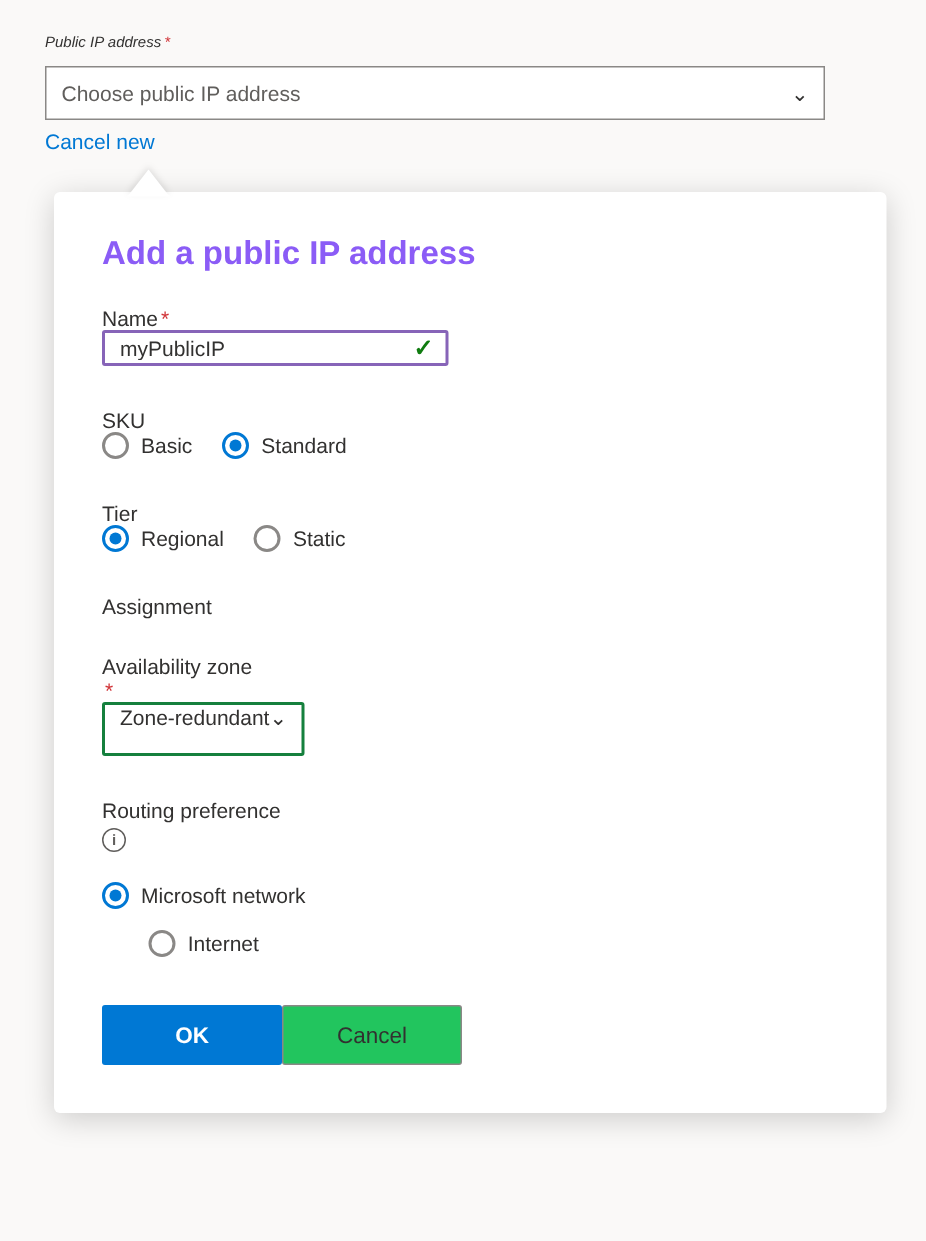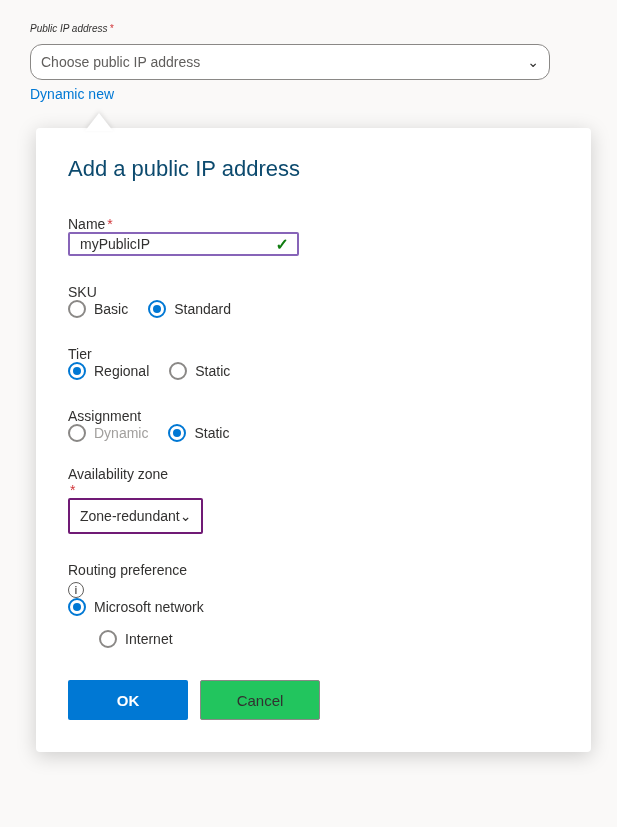--- a/index.html
+++ b/index.html
@@ -27,21 +27,21 @@
     }
     .required-star {
       color: #d13438;
       margin-left: 2px;
     }
 
     .select-dropdown {
       width: 520px;
       height: 36px;
       border: 1px solid #8a8886;
-      border-radius: 12px;
+      border-radius: 0;
       background: white;
       display: flex;
       align-items: center;
       justify-content: space-between;
       padding: 0 10px;
       cursor: pointer;
     }
     .select-dropdown-text {
       color: #605e5c;
       font-size: 14px;
@@ -82,23 +82,23 @@
       width: 555px;
       background: white;
       border-radius: 4px;
       box-shadow: 0 4px 20px rgba(0,0,0,0.18);
       padding: 28px 32px 32px 32px;
       z-index: 5;
     }
 
     .modal-title {
       font-size: 22px;
-      font-weight: 400;
-      color: #0c4a6e;
-      margin-bottom: 28px;
+      font-weight: 700;
+      color: #8b5cf6;
+      margin-bottom: 16px;
     }
 
     .form-row {
       display: flex;
       align-items: flex-start;
       margin-bottom: 22px;
       flex-direction: column;
     }
 
     .form-label {
@@ -180,25 +180,24 @@
       color: #323130;
     }
     .radio-label.disabled {
       color: #a19f9d;
     }
 
     
     .availability-dropdown {
       width: 100%;
       height: 36px;
-      border: 2px solid #701a75;
+      border: 2px solid #15803d;
       border-radius: 2px;
       background: white;
       display: flex;
-      align-items: center;
       justify-content: space-between;
       padding: 0 10px;
       cursor: pointer;
     }
     .availability-dropdown-text {
       font-size: 14px;
       color: #323130;
     }
 
     
@@ -223,27 +222,27 @@
       font-size: 10px;
       font-weight: bold;
       margin-top: 4px;
       cursor: pointer;
     }
 
     .routing-options {
       display: flex;
       flex-direction: column;
       gap: 14px;
+      margin-top: 20px;
     }
 
     
     .button-row {
       display: flex;
       align-items: center;
-      gap: 12px;
       margin-top: 32px;
     }
 
     .btn-ok {
       background: #0078d4;
       color: white;
       border: none;
       border-radius: 2px;
       height: 40px;
       width: 120px;
@@ -275,21 +274,21 @@
   
   <div style="margin-bottom: 8px;">
     <span class="public-ip-label">
       <span>Public IP address</span><span class="required-star">*</span>
     </span>
   </div>
   <div class="select-dropdown">
     <span class="select-dropdown-text">Choose public IP address</span>
     <span class="chevron-icon">⌄</span>
   </div>
-  <a class="create-new-link">Dynamic new</a>
+  <a class="create-new-link">Cancel new</a>
 
   
   <div class="tooltip-arrow"></div>
 
   
   <div class="modal">
     <div class="modal-title">Add a public IP address</div>
 
     <div class="form-row">
       <div class="form-label">
@@ -326,30 +325,20 @@
         </div>
         <div class="radio-item">
           <div class="radio-btn"></div>
           <span class="radio-label">Static</span>
         </div>
       </div>
     </div>
 
     <div class="form-row">
       <div class="form-label">Assignment</div>
-      <div class="form-controls radio-group">
-        <div class="radio-item">
-          <div class="radio-btn"></div>
-          <span class="radio-label disabled">Dynamic</span>
-        </div>
-        <div class="radio-item">
-          <div class="radio-btn selected"></div>
-          <span class="radio-label">Static</span>
-        </div>
-      </div>
     </div>
 
     <div class="form-row availability-row">
       <div class="form-label routing-label-wrapper">
         <span>Availability zone</span>
         <span class="required-star">*</span>
       </div>
       <div class="form-controls">
         <div class="availability-dropdown">
           <span class="availability-dropdown-text">Zone-redundant</span>

